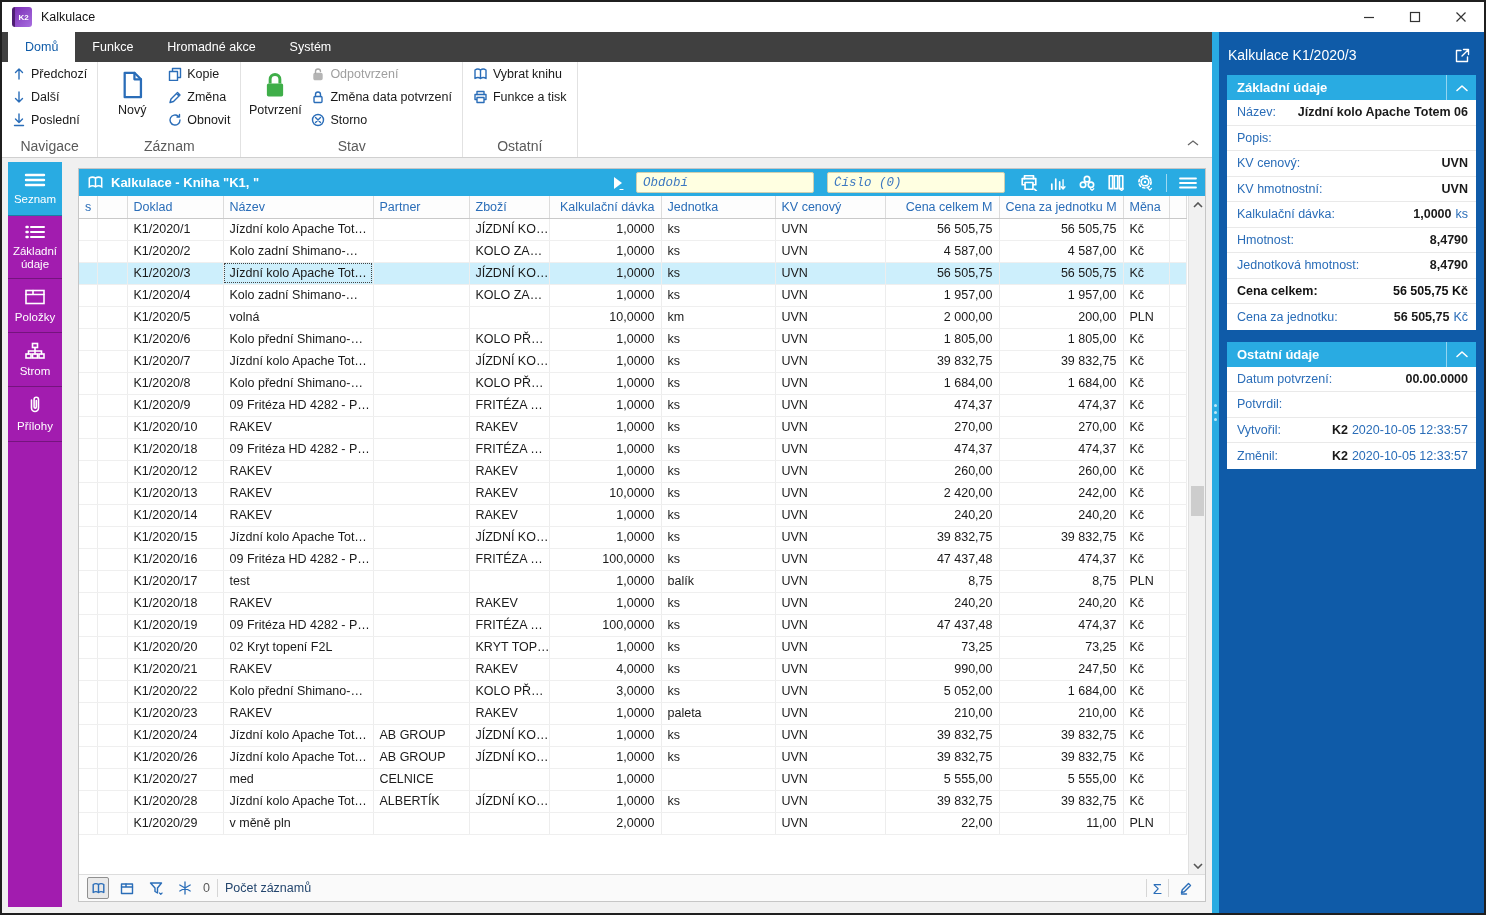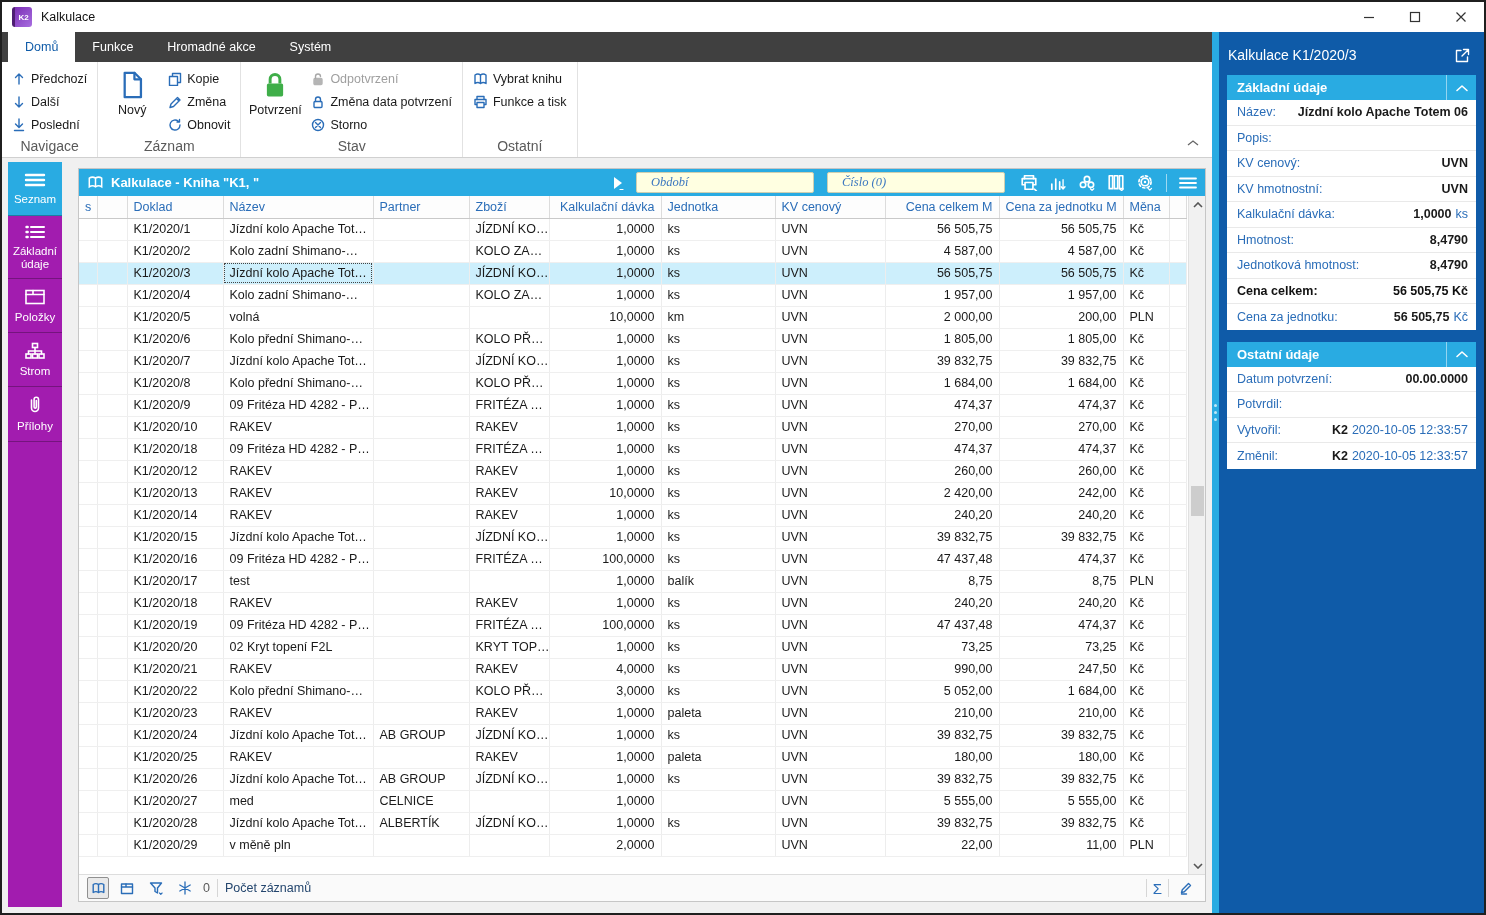--- a/index.html
+++ b/index.html
@@ -18,21 +18,21 @@
   .main { position:absolute; left:0; top:30px; width:1210px; bottom:0; background:#f0f0f0; }
   .tabbar { height:30px; background:#404040; display:flex; align-items:stretch; padding-left:6px; }
   .tab { color:#fff; font-size:12.5px; padding:0 17px; display:flex; align-items:center; }
   .tab.active { background:#fff; color:#0f5ba8; }
 
   .ribbon { position:relative; height:96px; background:#fff; border-bottom:1px solid #d0d0d0; display:flex; }
   .rgroup { position:relative; padding:5px 6px 0 6px; display:flex; flex-direction:column; border-right:1px solid #e2e2e2; }
   .rgroup-body { display:flex; flex:1; gap:4px; }
   .rgroup-label { height:20px; text-align:center; font-size:14px; color:#5a5a5a; line-height:18px; }
   .smallcol { display:flex; flex-direction:column; justify-content:flex-start; }
-  .ritem { display:flex; align-items:center; gap:5px; height:23px; font-size:12.5px; color:#1a1a1a; padding:0 4px; white-space:nowrap; }
+  .ritem { display:flex; gap:5px; height:23px; font-size:12.5px; color:#1a1a1a; padding:0 4px; white-space:nowrap; }
   .ritem.disabled { color:#9f9f9f; }
   .ritem svg { flex:0 0 auto; }
   .bigbtn { width:56px; display:flex; flex-direction:column; align-items:center; justify-content:flex-start; padding-top:3px; font-size:12.5px; color:#1a1a1a; gap:3px; }
   .icon-blue { stroke:#2a6db8; fill:none; stroke-width:1.4; stroke-linecap:round; stroke-linejoin:round; }
   .icon-gray { stroke:#a8a8a8; fill:none; stroke-width:1.4; stroke-linecap:round; stroke-linejoin:round; }
   .ribbon-collapse { position:absolute; right:12px; bottom:6px; }
 
   
   .workspace { position:absolute; left:0; right:0; top:126px; bottom:0; background:#f0f0f0; }
 
@@ -42,21 +42,21 @@
   .side-item svg { stroke:#fff; fill:none; stroke-width:1.6; stroke-linecap:round; }
 
   
   .panel { position:absolute; left:76px; top:10px; width:1128px; height:734px; background:#fff; border:1px solid #c6c6c6; display:flex; flex-direction:column; }
   .panel-title { height:27px; background:#29abe2; display:flex; align-items:center; color:#fff; padding:0 6px 0 8px; gap:7px; }
   .panel-title .ptitle { font-size:13px; font-weight:bold; white-space:nowrap; }
   .pt-spacer { flex:1; }
   .pt-icon { display:flex; align-items:center; justify-content:center; width:22px; height:22px; }
   .pt-icon svg { stroke:#fff; fill:none; stroke-width:1.5; stroke-linecap:round; stroke-linejoin:round; }
   .filter-box { position:relative; width:178px; height:21px; background:#ffffe1; border:1px solid #cfcfb0; border-radius:2px; display:flex; align-items:center; margin-right:6px; }
-  .filter-box input { flex:1; border:0; outline:0; background:transparent; font-style:italic; font-size:12.5px; color:#3c78c0; padding:0 14px; font-family:Liberation Serif, serif; }
+  .filter-box input { flex:1; border:0; outline:0; background:transparent; font-style:italic; font-size:12.5px; color:#3c78c0; padding:0 6px; font-family:Liberation Mono, monospace; }
   .filter-box input::placeholder { color:#3c78c0; opacity:1; }
   .pt-sep { width:1px; height:18px; background:rgba(255,255,255,.55); margin:0 3px; }
 
   .grid-area { position:relative; flex:1; overflow:hidden; }
   table.grid { border-collapse:collapse; table-layout:fixed; width:1108px; font-size:12.5px; }
   table.grid th { height:22px; font-weight:normal; color:#2a6db8; text-align:left; padding:0 6px; border-right:1px solid #dcdcdc; border-bottom:1px solid #c9c9c9; background:#fdfdfd; white-space:nowrap; overflow:hidden; }
   table.grid td { height:22px; color:#1a1a1a; padding:0 6px; border-right:1px solid #ededed; border-bottom:1px solid #efefef; white-space:nowrap; overflow:hidden; }
   table.grid th.num, table.grid td.num { text-align:right; }
   table.grid th.ctr { text-align:center; }
   tr.selected td { background:#cdeffc; }
@@ -773,35 +773,20 @@
                   <td>ks</td>
                   <td>UVN</td>
                   <td class="num">39 832,75</td>
                   <td class="num">39 832,75</td>
                   <td>Kč</td>
                   <td></td>
                 </tr>
                 <tr>
                   <td></td>
                   <td></td>
-                  <td>K1/2020/25</td>
-                  <td>RAKEV</td>
-                  <td></td>
-                  <td>RAKEV</td>
-                  <td class="num">1,0000</td>
-                  <td>paleta</td>
-                  <td>UVN</td>
-                  <td class="num">180,00</td>
-                  <td class="num">180,00</td>
-                  <td>Kč</td>
-                  <td></td>
-                </tr>
-                <tr>
-                  <td></td>
-                  <td></td>
                   <td>K1/2020/26</td>
                   <td>Jízdní kolo Apache Tot…</td>
                   <td>AB GROUP</td>
                   <td>JÍZDNÍ KO…</td>
                   <td class="num">1,0000</td>
                   <td>ks</td>
                   <td>UVN</td>
                   <td class="num">39 832,75</td>
                   <td class="num">39 832,75</td>
                   <td>Kč</td>

